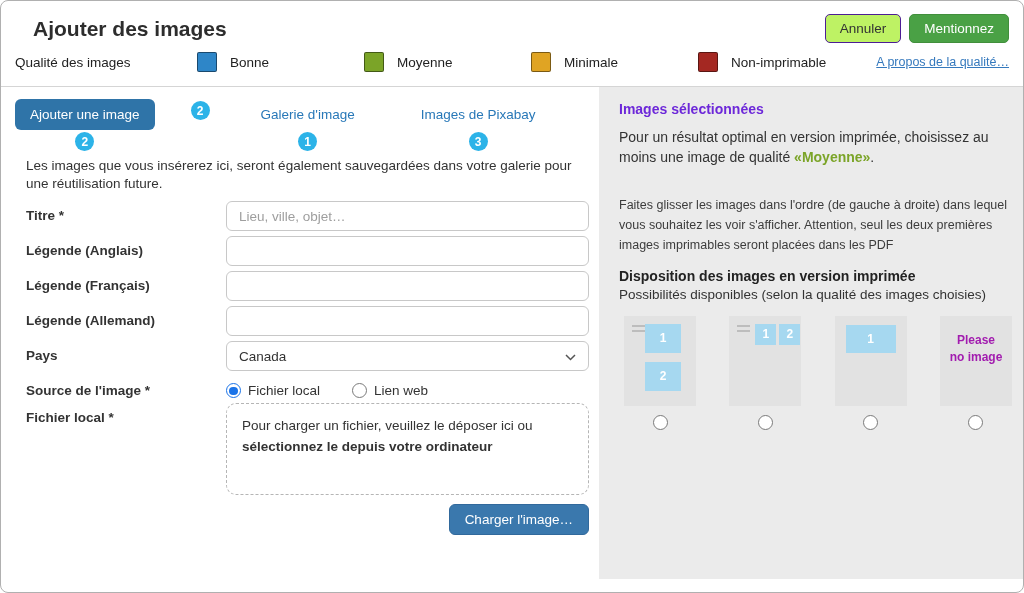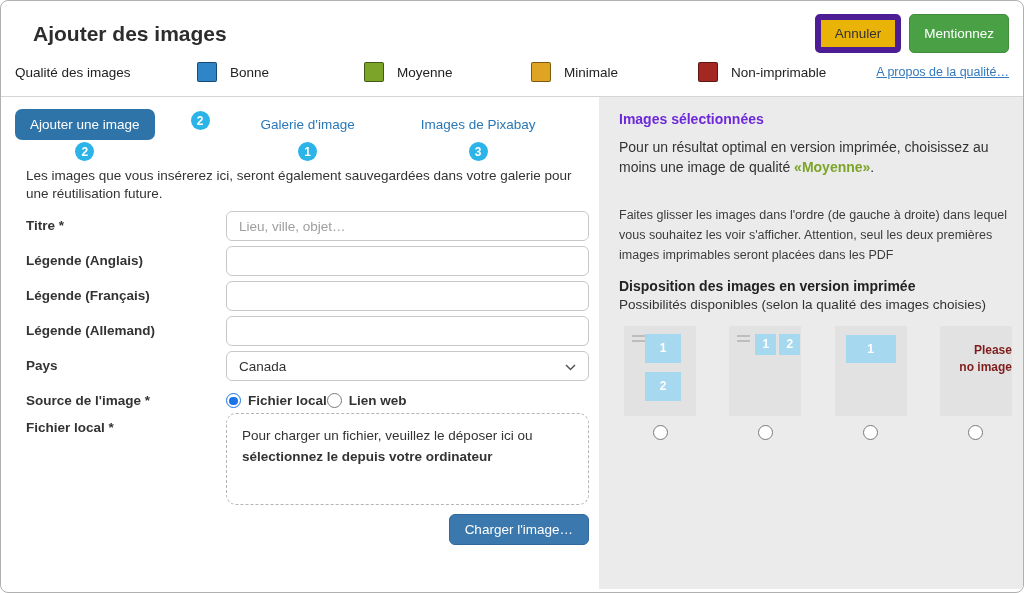--- a/index.html
+++ b/index.html
@@ -10,21 +10,21 @@
     overflow:hidden; background:#fff;
     font-family:"Liberation Sans", sans-serif; color:#333;
     position:relative;
   }
   
   .topbar { border-bottom:1px solid #d5d5d5; }
   .header { display:flex; align-items:center; justify-content:space-between; padding:13px 14px 9px 32px; }
   .header h1 { font-size:21px; margin:0; color:#2d2d2d; font-weight:bold; }
   .hdr-buttons { display:flex; gap:8px; }
   .btn { font-family:inherit; font-size:13.5px; border-radius:5px; padding:6px 14px; cursor:pointer; }
-  .btn-cancel { background:#eab308; border:6px solid #4c1d95; color:#333;margin-left:32px; }
+  .btn-cancel { background:#bef264; border:1px solid #4c1d95; color:#333;margin-left:32px; }
   .btn-save  { border:1px solid #418f3c; color:#fff; }
   .quality { display:flex; align-items:center; padding:0 14px 14px 14px; }
   .q-caption { font-size:13.5px; width:182px; color:#222; }
   .q-item { display:flex; align-items:center; gap:13px; width:167px; }
   .q-swatch { width:20px; height:20px; border:1px solid rgba(0,0,0,.45); border-radius:2px; flex:0 0 20px; }
   .q-name { font-size:13.5px; color:#222; }
   .q-link { margin-left:auto; font-size:12.5px; color:#3579bd; text-decoration:underline; cursor:pointer; white-space:nowrap; }
   
   .main { display:flex; height:492px; }
   .left { width:598px; flex:0 0 598px; padding:0 10px 0 14px; }
@@ -40,21 +40,21 @@
   
   .intro { margin:6px 0 8px 11px; font-size:13.5px; line-height:1.35; width:548px; color:#333; }
   .form-row { display:flex; align-items:flex-start; margin-bottom:5px; }
   .form-row > label { flex:0 0 211px; padding:7px 0 0 11px; font-weight:bold; font-size:13.5px; color:#333; }
   .field { flex:1; min-width:0; }
   .tinput { width:100%; height:30px; border:1px solid #c8c8c8; border-radius:6px; padding:0 12px;
             font-family:inherit; font-size:13.5px; color:#333; background:#fff; }
   .tinput::placeholder { color:#9e9e9e; }
   .select { width:100%; height:30px; border:1px solid #c8c8c8; border-radius:6px; padding:0 12px;
             font-size:13.5px; background:#fff; display:flex; align-items:center; justify-content:space-between; cursor:pointer; }
-  .radios { display:flex; padding-top:7px; font-size:13.5px;font-weight:bold; }
+  .radios { display:flex; gap:32px; padding-top:7px; font-size:13.5px; }
   .radio-opt { display:flex; align-items:center; gap:7px; cursor:pointer; }
   .rdo { width:15px; height:15px; border:1.6px solid #7a7a7a; border-radius:50%; background:#fff; position:relative; flex:0 0 15px; }
   .rdo.checked { border-color:#1a73e8; }
   .rdo.checked::after { content:""; position:absolute; inset:2.2px; border-radius:50%; background:#1a73e8; }
   .dropzone { border:1px dashed #b5b5b5; border-radius:10px; height:92px; padding:12px 15px;
               font-size:13.5px; line-height:1.5; color:#333; cursor:pointer; }
   .dz-bold { font-weight:bold; }
   .footer-row { display:flex; justify-content:flex-end; margin-top:9px; }
   .btn-upload { border:1px solid #31699c; color:#fff; border-radius:6px; padding:7px 15px; font-size:13.5px; font-family:inherit; cursor:pointer; }
   
@@ -69,22 +69,22 @@
   .card { width:72px; height:90px; background:#e2e2e2; position:relative; cursor:pointer; }
   .eq { position:absolute; top:9px; left:8px; width:13px; height:7px;
         border-top:2px solid #bdbdbd; border-bottom:2px solid #bdbdbd; }
   .bbox { background:#a6d8f0; color:#fff; font-weight:bold; font-size:12px;
           display:flex; align-items:center; justify-content:center; }
   .stack { position:absolute; top:8px; left:21px; display:flex; flex-direction:column; gap:9px; }
   .stack .bbox { width:36px; height:29px; }
   .row2 { position:absolute; top:8px; left:26px; display:flex; gap:3px; }
   .row2 .bbox { width:21px; height:21px; }
   .single { position:absolute; top:9px; left:11px; width:50px; height:28px; }
-  .noimg { position:absolute; top:16px; left:0; right:0; text-align:right;
-           font-size:12px; font-weight:bold; color:#7f1d1d; line-height:1.45; }
+  .noimg { position:absolute; top:16px; left:0; right:0; text-align:center;
+           font-size:12px; font-weight:bold; color:#a21caf; line-height:1.45; }
 </style>
 </head>
 <body>
 
 <div class="page">
 
   <div class="topbar">
     <div class="header">
       <h1>Ajouter des images</h1>
       <div class="hdr-buttons">
@@ -116,21 +116,21 @@
       <a class="q-link">A propos de la qualité…</a>
     </div>
   </div>
 
   <div class="main">
 
     <div class="left">
 
       <div class="tabs">
         <div class="tab-col">
-          <button class="tab active" style="background-color: rgb(47, 116, 168); border-radius: 7px;">Ajouter une image</button>
+          <button class="tab active" style="background-color: rgb(47, 116, 168);">Ajouter une image</button>
           <span class="badge" style="background-color: rgb(44, 179, 232);">2</span>
         </div>
         <div class="tab-col">
           <span class="badge" style="background-color: rgb(44, 179, 232);">2</span>
         </div>
         <div class="tab-col">
           <button class="tab">Galerie d'image</button>
           <span class="badge" style="background-color: rgb(44, 179, 232);">1</span>
         </div>
         <div class="tab-col">

